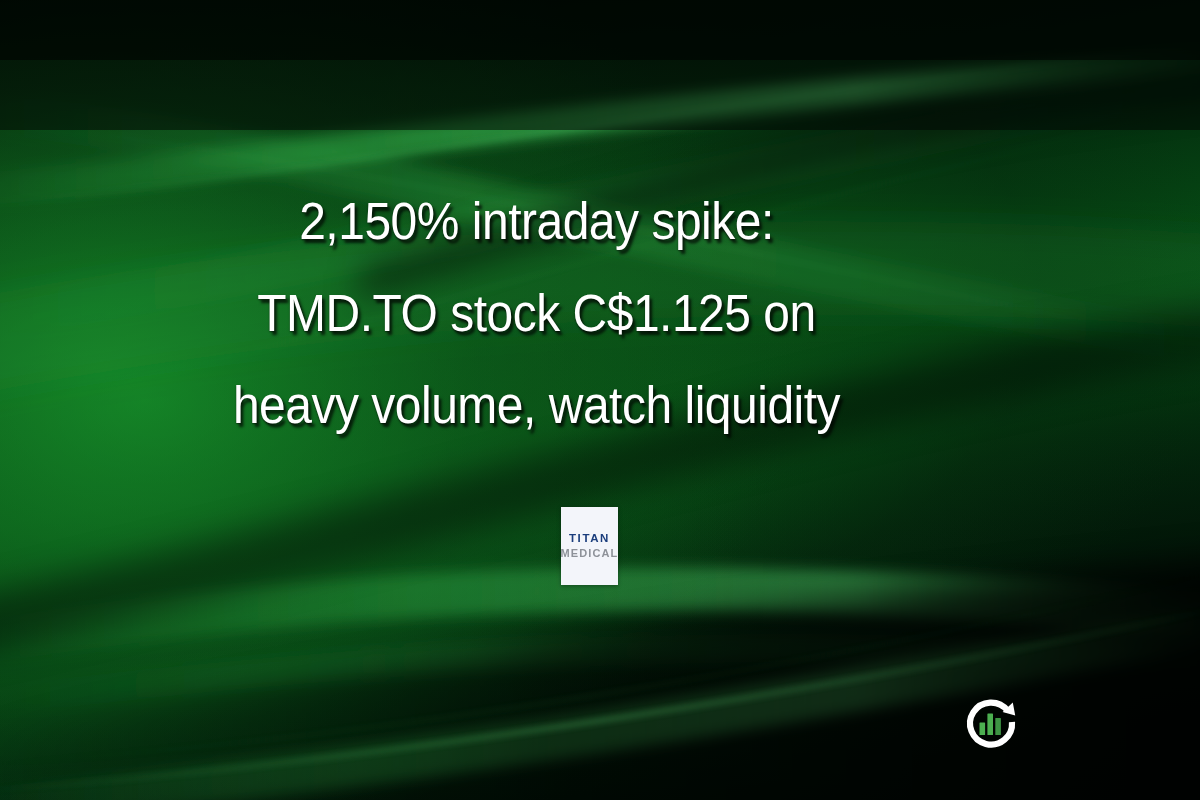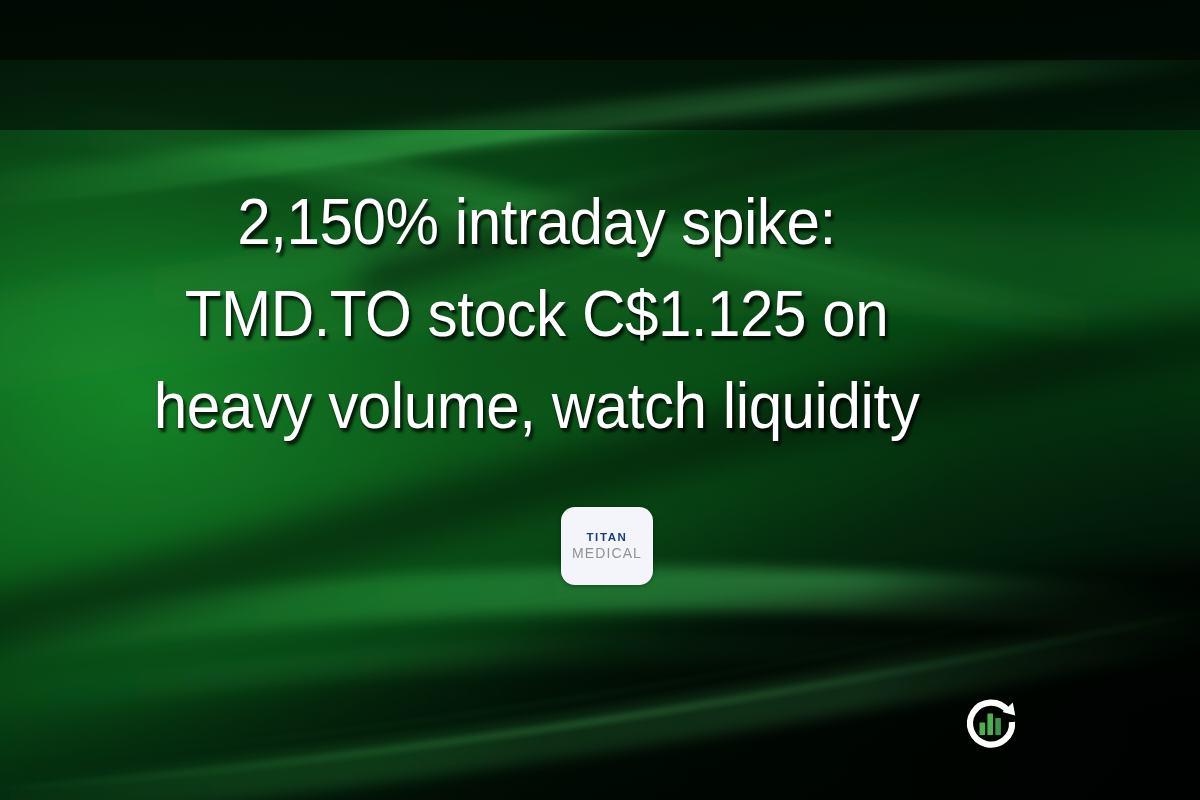--- a/index.html
+++ b/index.html
@@ -30,60 +30,59 @@
   
   #headline {
     position: absolute;
     left: 0;
     top: 176px;
     width: 1073px;
     text-align: center;
     color: #ffffff;
     font-family: "Liberation Sans Narrow", "Liberation Sans", "DejaVu Sans", sans-serif;
     font-stretch: condensed;
-    font-size: 64px;
+    font-size: 51px;
     line-height: 92px;
     font-weight: 400;
     letter-spacing: -0.5px;
     text-shadow: 3px 4px 3px rgba(0,0,0,0.72), 0 1px 2px rgba(0,0,0,0.55);
     white-space: nowrap;
   }
   #headline .hl {
     display: block;
     transform: scaleX(0.94);
     transform-origin: center center;
   }
 
   
   #logo-card {
     position: absolute;
     left: 561px;
     top: 507px;
-    width: 92px;
+    width: 57px;
     height: 78px;
     background: #f3f5fa;
     box-shadow: 0 1px 4px rgba(0,0,0,0.35);
     display: flex;
     flex-direction: column;
     align-items: center;
     justify-content: center;
     line-height: 1;
-    border-radius: 14px;
   }
   #logo-card .titan {
     color: #1a3d7c;
     font-size: 11.5px;
     font-weight: 700;
     letter-spacing: 1.6px;
     margin-bottom: 3px;
   }
   #logo-card .medical {
     color: #8e9299;
-    font-size: 14px;
-    font-weight: 400;
+    font-size: 11px;
+    font-weight: 700;
     letter-spacing: 1.1px;
   }
 
   
   #brand {
     position: absolute;
     left: 962px;
     top: 692px;
     display: flex;
     align-items: center;

